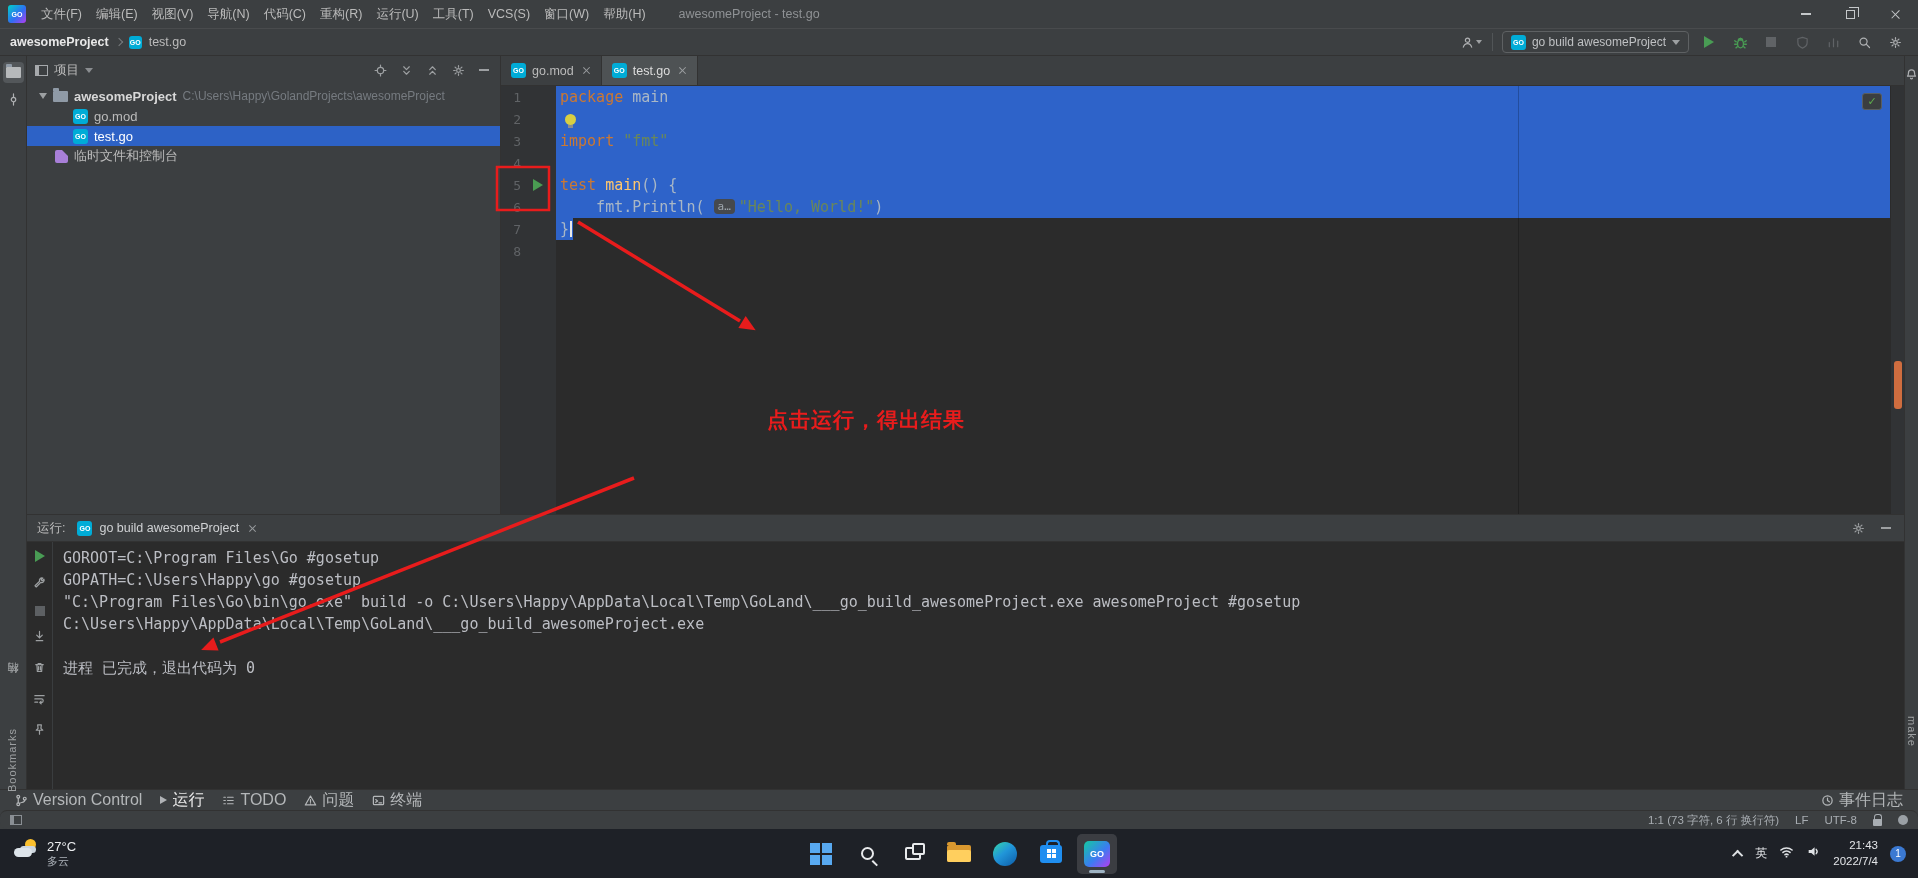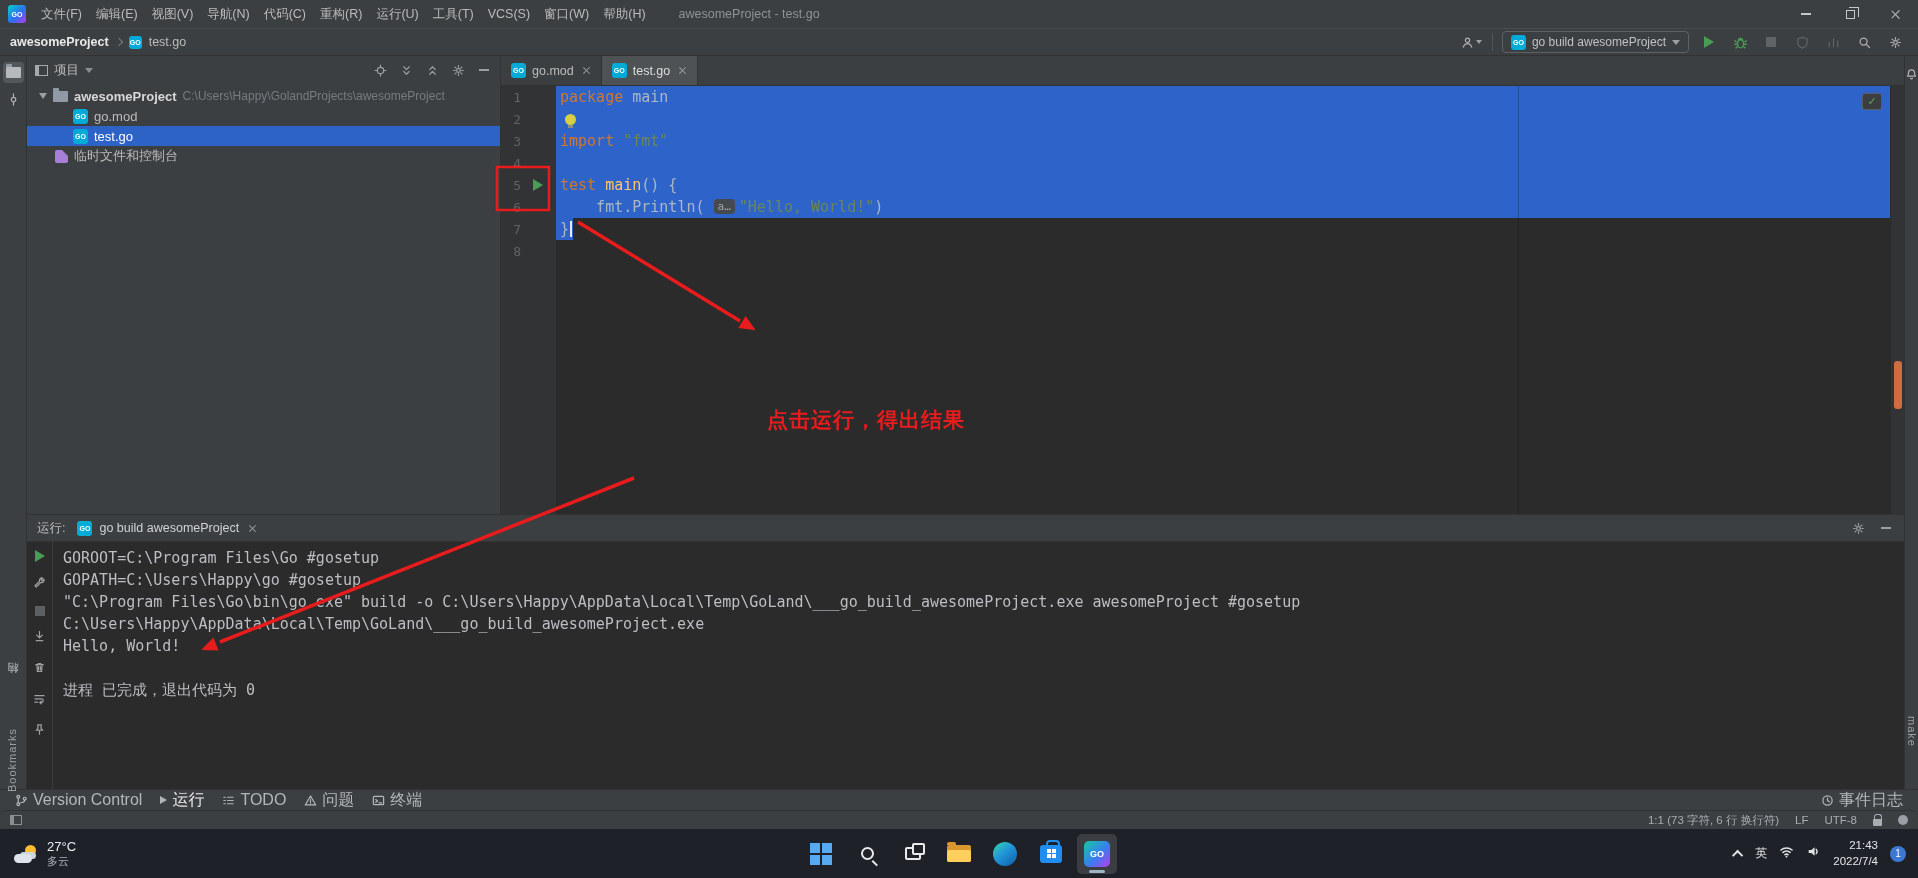--- a/index.html
+++ b/index.html
@@ -138,21 +138,21 @@
   .statusbar { height:19px; background:#3c3f41; border-top:1px solid #323232; display:flex; align-items:center; font-size:11.5px; color:#a8adb2; padding:0 10px;border-radius:7px; }
   .sb-icon { width:12px; height:10px; border:1.5px solid #8a8f94; position:relative; }
   .sb-icon::after { content:""; position:absolute; left:0; top:0; bottom:0; width:3px; background:#8a8f94; }
   .sb-right { margin-left:auto; display:flex; align-items:center; gap:16px; }
   .lock-ico { width:9px; height:7px; background:#a8adb2; border-radius:1px; position:relative; margin-top:4px; }
   .lock-ico::before { content:""; position:absolute; top:-5px; left:1.2px; width:6px; height:5px; border:1.5px solid #a8adb2; border-bottom:none; border-radius:3px 3px 0 0; }
   .hector { width:10px; height:10px; border-radius:50%; background:#9aa0a5; }
 
   
   .taskbar { height:49px; background:#1e2127; position:relative; display:flex; align-items:center; color:#e3e5e8; }
-  .weather { display:flex; align-items:center; gap:9px; padding:0 14px; }
+  .weather { display:flex; gap:9px; padding:0 14px; }
   .weather-ico { width:24px; height:18px; position:relative; }
   .weather-ico::before { content:""; position:absolute; right:2px; top:0; width:11px; height:11px; border-radius:50%; background:#fbc02d; }
   .weather-ico::after { content:""; position:absolute; left:0; bottom:0; width:18px; height:9px; border-radius:9px; background:#dde4ea; box-shadow:5px -3px 0 -1px #cdd6de; }
   .weather-temp { font-size:13px; color:#eceef0; }
   .weather-desc { font-size:11px; color:#aeb4bb; }
   .task-center { position:absolute; left:50%; top:0; transform:translateX(-50%); height:100%; display:flex; align-items:center; gap:6px; }
   .task-btn { width:40px; height:40px; border-radius:5px; display:flex; align-items:center; justify-content:center; position:relative; }
   .task-btn.active { background:rgba(255,255,255,.13); }
   .task-btn.active::after { content:""; position:absolute; bottom:1px; left:50%; transform:translateX(-50%); width:16px; height:3px; border-radius:2px; background:#9fb4c4; }
   .tb-start { display:grid; grid-template-columns:10px 10px; gap:2px; }
@@ -459,21 +459,20 @@
               <svg class="svgi" viewBox="0 0 14 14">
                   <path d="M5 2h4l-.5 3.8 2 2H3.5l2-2zM7 7.8V12"></path>
                 </svg>
             </span>
           </div>
           <div class="console">
             <div class="console-line">GOROOT=C:\Program Files\Go #gosetup</div>
             <div class="console-line">GOPATH=C:\Users\Happy\go #gosetup</div>
             <div class="console-line">"C:\Program Files\Go\bin\go.exe" build -o C:\Users\Happy\AppData\Local\Temp\GoLand\___go_build_awesomeProject.exe awesomeProject #gosetup</div>
             <div class="console-line">C:\Users\Happy\AppData\Local\Temp\GoLand\___go_build_awesomeProject.exe</div>
-            <div class="console-line">Hello, World!</div>
             <div class="console-line"></div>
             <div class="console-line">进程 已完成，退出代码为 0</div>
           </div>
         </div>
       </section>
     </div>
 
     <div class="stripe right">
       <div class="stripe-icon" style="width:13px;margin:8px auto 0">
         <svg class="svgi" viewBox="0 0 14 14">

